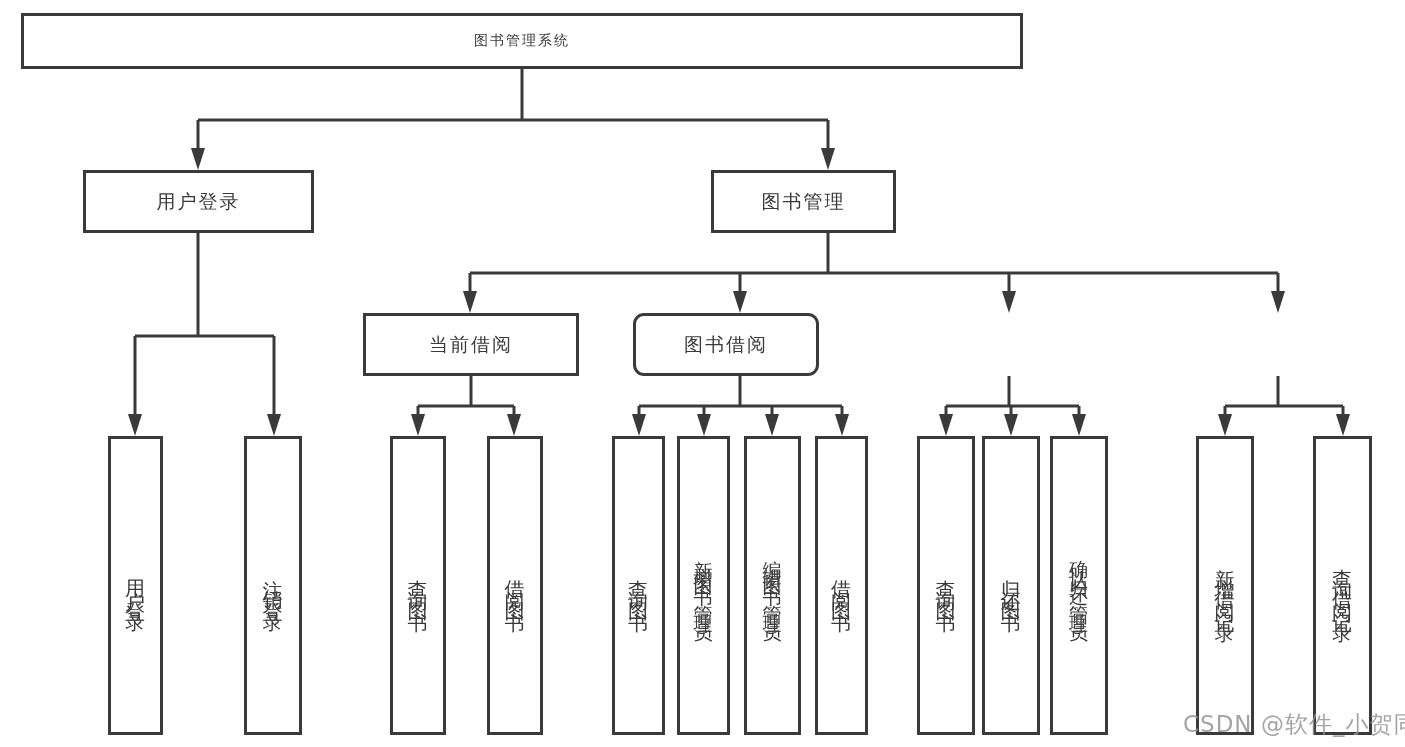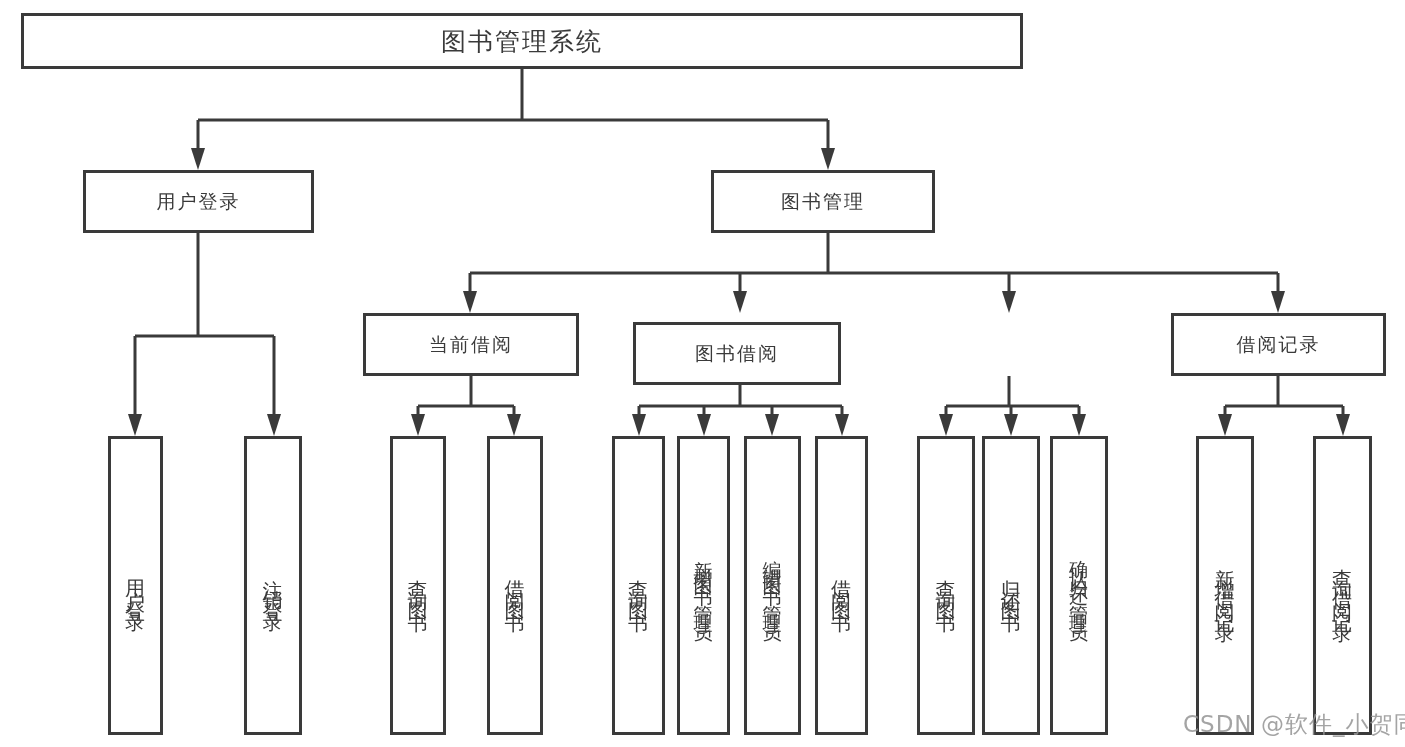--- a/index.html
+++ b/index.html
@@ -8,21 +8,21 @@
     font-family:"DejaVu Sans",sans-serif;color:#3a3a3a;
   }
   .lines{position:absolute;left:0;top:0;width:1405px;height:747px;}
   .lines path{stroke:#3a3a3a;stroke-width:3;fill:none;}
   .lines polygon{fill:#3a3a3a;stroke:none;}
   .hbox{
     position:absolute;box-sizing:border-box;background:#ffffff;
     border:3px solid #3a3a3a;display:flex;align-items:center;justify-content:center;
     font-size:19px;letter-spacing:2px;white-space:nowrap;
   }
-  .rootbox{font-size:25px;text-align:right;}
+  .rootbox{font-size:14px;text-align:right;}
   .vbox{
     position:absolute;box-sizing:border-box;background:#ffffff;top:436px;height:299px;
     border:3px solid #3a3a3a;display:flex;align-items:center;justify-content:center;
     writing-mode:vertical-rl;text-orientation:mixed;
     font-size:20px;letter-spacing:11px;line-height:1;
   }
   .vbox.long{letter-spacing:9px;font-size:19px;}
   .watermark{
     position:absolute;left:1183px;top:709px;z-index:5;
     font-size:23px;letter-spacing:1px;color:rgba(148,148,148,0.85);white-space:nowrap;
@@ -65,25 +65,24 @@
     <polygon points="1072,414 1086,414 1079,436"></polygon>
 
     <path d="M1278 376 V406 M1225 406 H1343 M1225 406 V418 M1343 406 V418"></path>
     <polygon points="1218,414 1232,414 1225,436"></polygon>
     <polygon points="1336,414 1350,414 1343,436"></polygon>
   </svg>
 
   <div class="hbox rootbox" style="left:21px;top:13px;width:1002px;height:56px;">图书管理系统</div>
 
   <div class="hbox" style="left:83px;top:170px;width:231px;height:63px;">用户登录</div>
-  <div class="hbox" style="left:711px;top:170px;width:224px;height:63px;font-family:Liberation Mono, monospace;">图书管理</div>
+  <div class="hbox" style="left:711px;top:170px;width:185px;height:63px;font-family:Liberation Mono, monospace;">图书管理</div>
 
   <div class="hbox" style="left:363px;top:313px;width:216px;height:63px;">当前借阅</div>
-  <div class="hbox" style="left:633px;top:322px;width:208px;height:63px;">图书借阅</div>
-  <div class="hbox" style="left:1171px;top:313px;width:215px;height:63px;">借阅记录</div>
+  <div class="hbox" style="left:633px;top:313px;width:186px;height:63px;border-radius:11px;">图书借阅</div>
 
   <div class="vbox" style="left:108px;width:55px;">用户登录</div>
   <div class="vbox" style="left:244px;width:58px;">注销登录</div>
 
   <div class="vbox" style="left:390px;width:56px;">查询图书</div>
   <div class="vbox" style="left:487px;width:56px;">借阅图书</div>
 
   <div class="vbox" style="left:612px;width:53px;">查询图书</div>
   <div class="vbox long" style="left:677px;width:53px;">新增图书（管理员）</div>
   <div class="vbox long" style="left:744px;width:57px;">编辑图书（管理员）</div>

